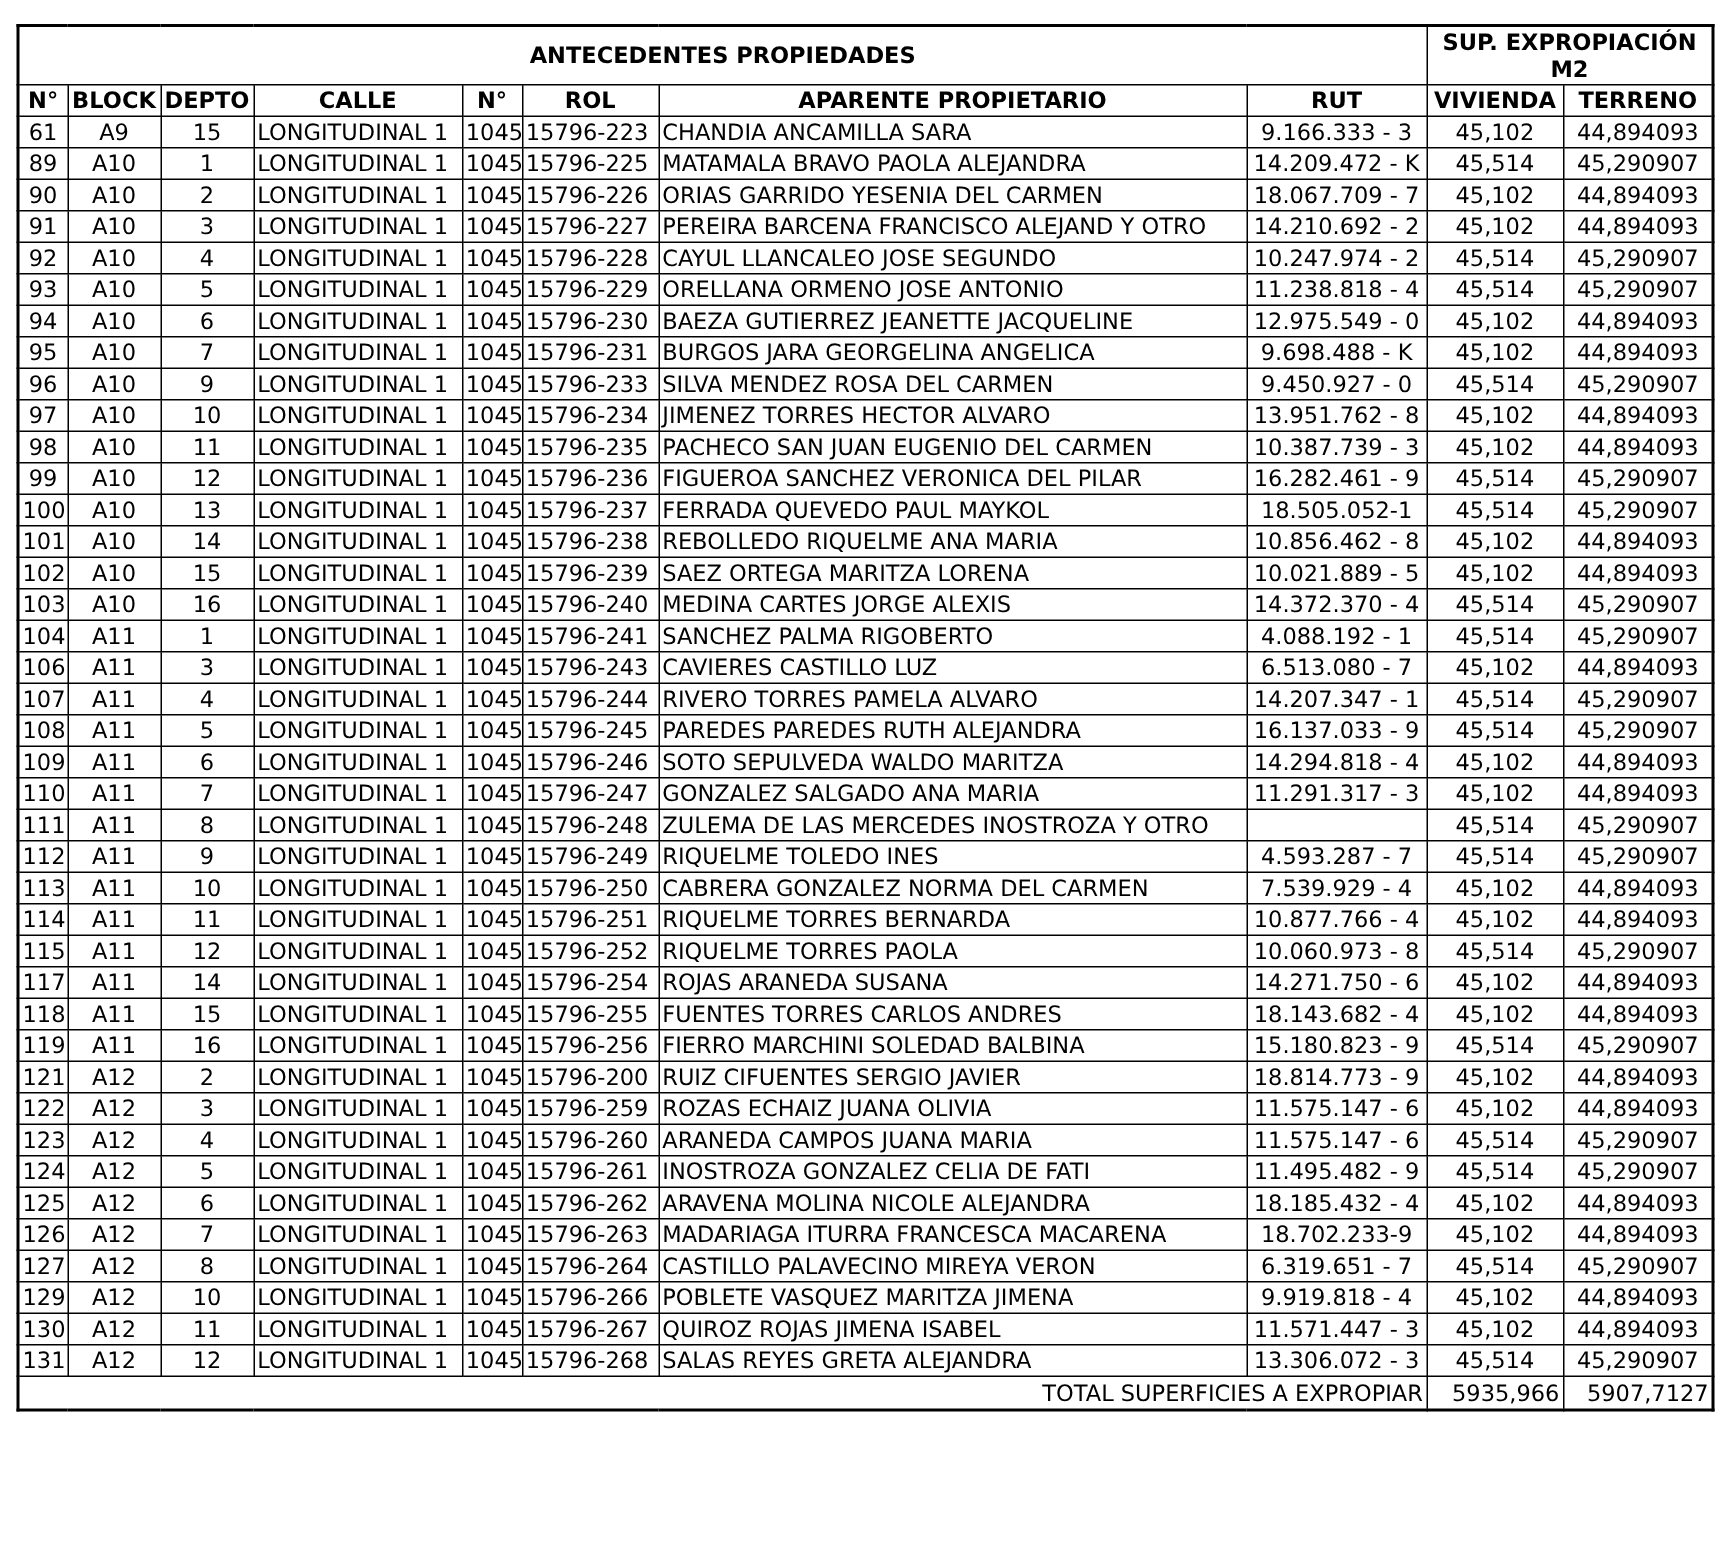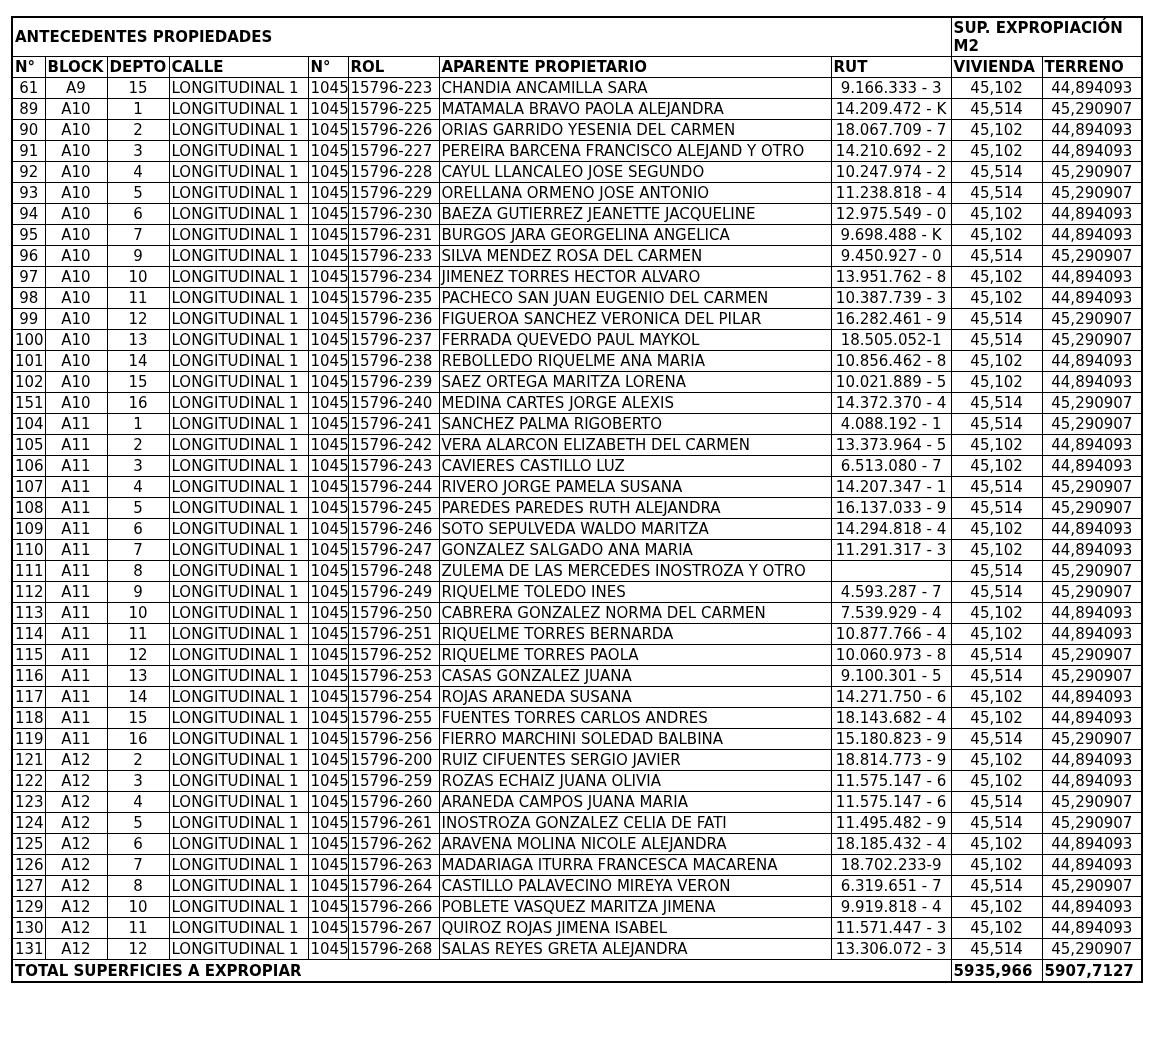--- a/index.html
+++ b/index.html
@@ -22,43 +22,43 @@
   th, td {
     border: 1px solid #000;
     font-size: 15px;
     line-height: 20px;
     height: 20px;
     padding: 0 2px;
     white-space: nowrap;
     overflow: hidden;
     color: #000;
   }
-  thead th { font-weight: bold; text-align: left; }
+  thead th { font-weight: bold; text-align: center; }
   .title-row th {
     height: 38px;
     font-size: 15px;
   }
   .title-right {
     white-space: pre-line;
     line-height: 18px;
   }
   
   tbody td:nth-child(1),
   tbody td:nth-child(2),
   tbody td:nth-child(3),
   tbody td:nth-child(5),
   tbody td:nth-child(8),
   tbody td:nth-child(9),
   tbody td:nth-child(10) { text-align: center; }
   tbody td:nth-child(4),
   tbody td:nth-child(6),
   tbody td:nth-child(7) { text-align: left; }
   tfoot td {
-    font-weight: bold;
-    text-align: left;
+    font-weight: normal;
+    text-align: right;
     height: 21px;
   }
 </style>
 </head>
 <body>
 
 <table>
   <colgroup>
     <col style="width:33px">
     <col style="width:62px">
@@ -265,21 +265,21 @@
         <td>15</td>
         <td>LONGITUDINAL 1</td>
         <td>1045</td>
         <td>15796-239</td>
         <td>SAEZ ORTEGA MARITZA LORENA</td>
         <td>10.021.889 - 5</td>
         <td>45,102</td>
         <td>44,894093</td>
       </tr>
       <tr>
-        <td>151</td>
+        <td>103</td>
         <td>A10</td>
         <td>16</td>
         <td>LONGITUDINAL 1</td>
         <td>1045</td>
         <td>15796-240</td>
         <td>MEDINA CARTES JORGE ALEXIS</td>
         <td>14.372.370 - 4</td>
         <td>45,514</td>
         <td>45,290907</td>
       </tr>
@@ -289,51 +289,39 @@
         <td>1</td>
         <td>LONGITUDINAL 1</td>
         <td>1045</td>
         <td>15796-241</td>
         <td>SANCHEZ PALMA RIGOBERTO</td>
         <td>4.088.192 - 1</td>
         <td>45,514</td>
         <td>45,290907</td>
       </tr>
       <tr>
-        <td>105</td>
-        <td>A11</td>
-        <td>2</td>
-        <td>LONGITUDINAL 1</td>
-        <td>1045</td>
-        <td>15796-242</td>
-        <td>VERA ALARCON ELIZABETH DEL CARMEN</td>
-        <td>13.373.964 - 5</td>
-        <td>45,102</td>
-        <td>44,894093</td>
-      </tr>
-      <tr>
         <td>106</td>
         <td>A11</td>
         <td>3</td>
         <td>LONGITUDINAL 1</td>
         <td>1045</td>
         <td>15796-243</td>
         <td>CAVIERES CASTILLO LUZ</td>
         <td>6.513.080 - 7</td>
         <td>45,102</td>
         <td>44,894093</td>
       </tr>
       <tr>
         <td>107</td>
         <td>A11</td>
         <td>4</td>
         <td>LONGITUDINAL 1</td>
         <td>1045</td>
         <td>15796-244</td>
-        <td>RIVERO JORGE PAMELA SUSANA</td>
+        <td>RIVERO TORRES PAMELA ALVARO</td>
         <td>14.207.347 - 1</td>
         <td>45,514</td>
         <td>45,290907</td>
       </tr>
       <tr>
         <td>108</td>
         <td>A11</td>
         <td>5</td>
         <td>LONGITUDINAL 1</td>
         <td>1045</td>
@@ -417,32 +405,20 @@
       </tr>
       <tr>
         <td>115</td>
         <td>A11</td>
         <td>12</td>
         <td>LONGITUDINAL 1</td>
         <td>1045</td>
         <td>15796-252</td>
         <td>RIQUELME TORRES PAOLA</td>
         <td>10.060.973 - 8</td>
-        <td>45,514</td>
-        <td>45,290907</td>
-      </tr>
-      <tr>
-        <td>116</td>
-        <td>A11</td>
-        <td>13</td>
-        <td>LONGITUDINAL 1</td>
-        <td>1045</td>
-        <td>15796-253</td>
-        <td>CASAS GONZALEZ JUANA</td>
-        <td>9.100.301 - 5</td>
         <td>45,514</td>
         <td>45,290907</td>
       </tr>
       <tr>
         <td>117</td>
         <td>A11</td>
         <td>14</td>
         <td>LONGITUDINAL 1</td>
         <td>1045</td>
         <td>15796-254</td>

